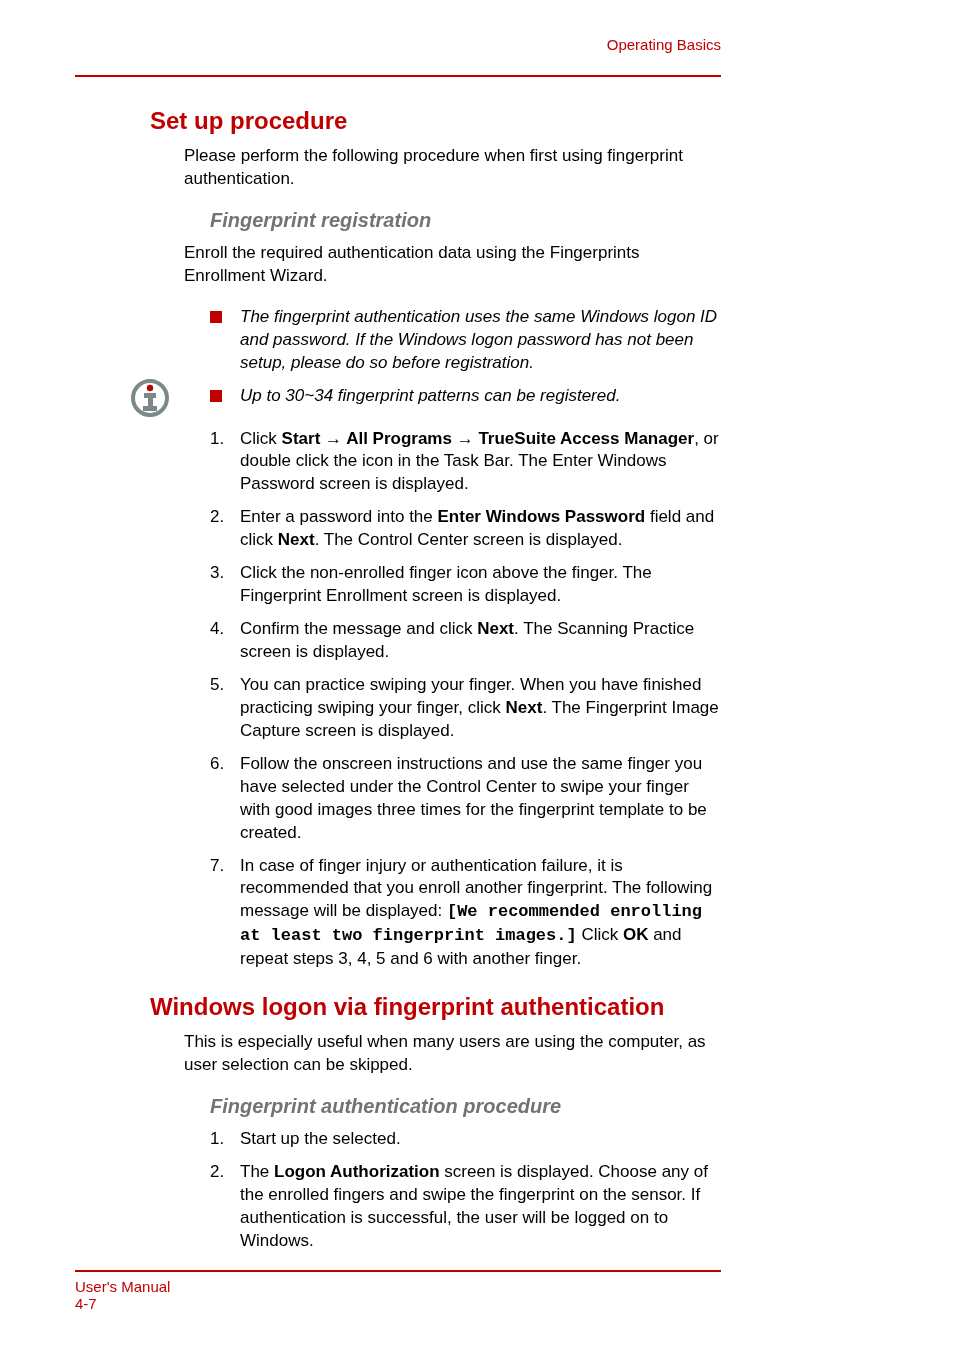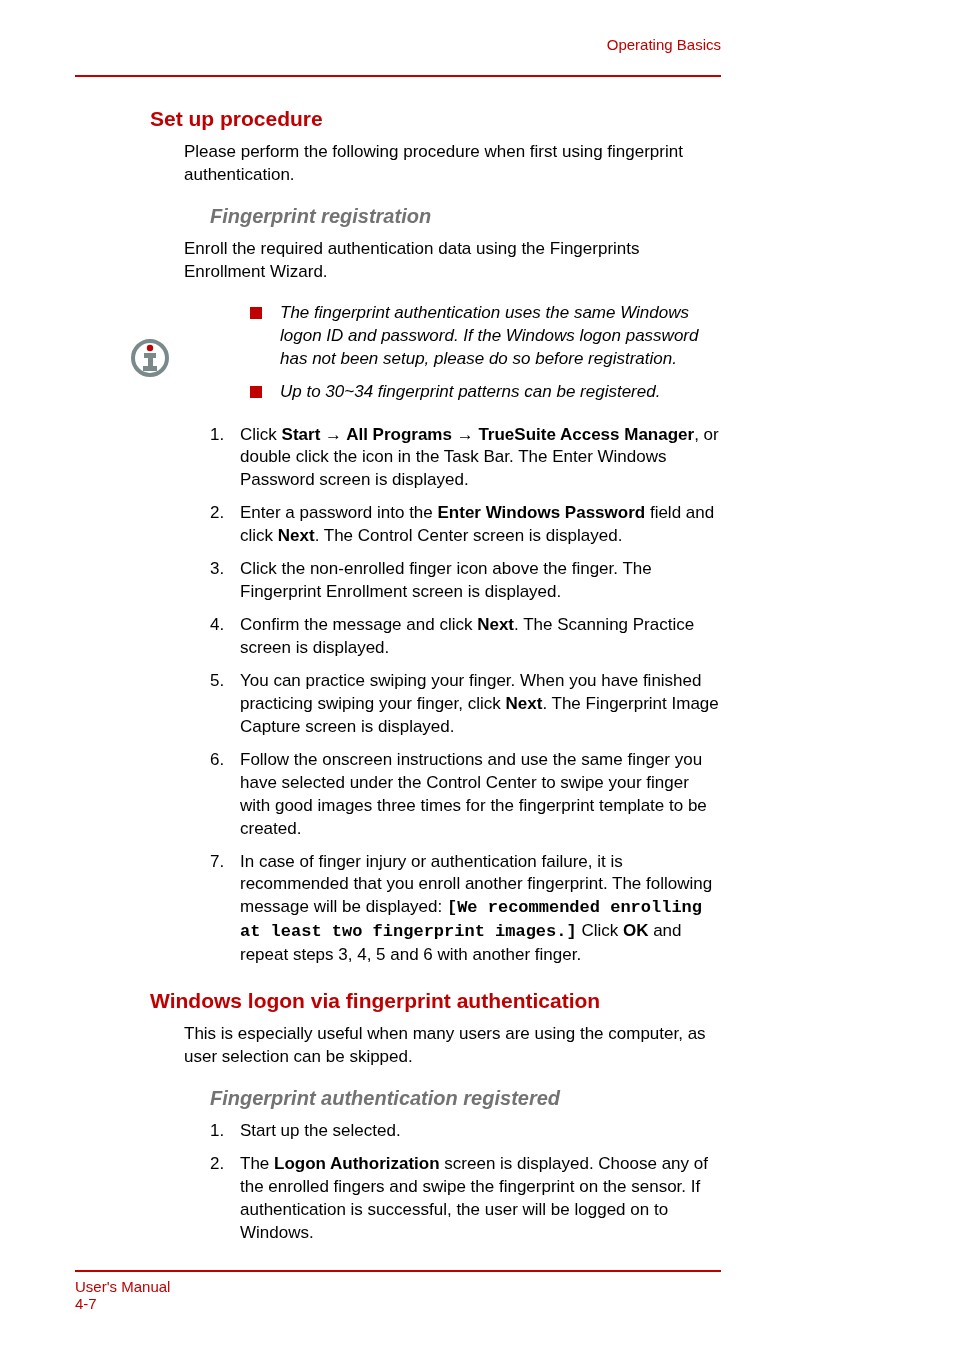--- a/index.html
+++ b/index.html
@@ -4,24 +4,24 @@
 <style>
   * { margin: 0; padding: 0; box-sizing: border-box; }
   html, body { width: 954px; height: 1352px; background: #fff; font-family: Arial, Helvetica, sans-serif; color: #000; }
   .page { position: relative; width: 796px; height: 1352px; padding: 28px 75px 0 75px; }
   .header-line { border-top: 2px solid #c00000; width: 100%; margin-top: 22px; }
   .header-text { text-align: right; color: #c00000; font-size: 15px; margin-top: 8px; }
   .footer { position: absolute; bottom: 40px; left: 75px; right: 75px; }
   .footer-line { border-top: 2px solid #c00000; width: 100%; }
   .footer-row { display: flex; justify-content: space-between; color: #c00000; font-size: 15px; margin-top: 6px; flex-direction: column; }
   .content { margin-top: 30px; }
-  .h2 { color: #c00000; font-weight: bold; font-size: 21px; margin-left: 75px; margin-bottom: 10px; }
+  .h2 { color: #c00000; font-weight: bold; font-size: 24px; margin-left: 75px; margin-bottom: 10px; }
   .body-text { margin-left: 109px; font-size: 17px; line-height: 1.35; margin-bottom: 18px; }
   .h3 { color: #737373; font-style: italic; font-weight: bold; font-size: 20px; margin-left: 135px; margin-bottom: 10px; margin-top: 10px; }
-  .note-row { display: flex; align-items: center; margin-left: 55px; margin-bottom: 10px; gap: 40px; }
+  .note-row { display: flex; align-items: flex-end; margin-left: 55px; margin-bottom: 10px; }
   .info-icon { width: 40px; height: 40px; flex-shrink: 0; margin-right: 40px; margin-top: 0px; }
   .note-list { flex: 1; }
   .bullet-item { display: flex; align-items: flex-start; font-style: italic; font-size: 17px; line-height: 1.35; margin-bottom: 10px; }
   .red-square { width: 12px; height: 12px; background: #c00000; flex-shrink: 0; margin-top: 5px; margin-right: 18px; }
   .ol { margin-left: 135px; font-size: 17px; line-height: 1.35; }
   .ol-item { display: flex; margin-bottom: 10px; }
   .ol-num { width: 30px; flex-shrink: 0; }
   .ol-body { flex: 1; }
   .b { font-weight: bold; }
   .mono { font-family: "Courier New", monospace; font-weight: bold; }
@@ -90,21 +90,21 @@
       </div>
       <div class="ol-item">
         <div class="ol-num">7.</div>
         <div class="ol-body"><span>In case of finger injury or authentication failure, it is recommended that you enroll another fingerprint. The following message will be displayed: </span><span class="mono">[We recommended enrolling at least two fingerprint images.]</span><span> Click </span><span class="b">OK</span><span> and repeat steps 3, 4, 5 and 6 with another finger.</span></div>
       </div>
     </div>
 
     <div class="h2" style="margin-top:22px;">Windows logon via fingerprint authentication</div>
     <div class="body-text">This is especially useful when many users are using the computer, as user selection can be skipped.</div>
 
-    <div class="h3">Fingerprint authentication registered</div>
+    <div class="h3">Fingerprint authentication procedure</div>
     <div class="ol">
       <div class="ol-item">
         <div class="ol-num">1.</div>
         <div class="ol-body">Start up the selected.</div>
       </div>
       <div class="ol-item">
         <div class="ol-num">2.</div>
         <div class="ol-body"><span>The </span><span class="b">Logon Authorization</span><span> screen is displayed. Choose any of the enrolled fingers and swipe the fingerprint on the sensor. If authentication is successful, the user will be logged on to Windows.</span></div>
       </div>
     </div>

